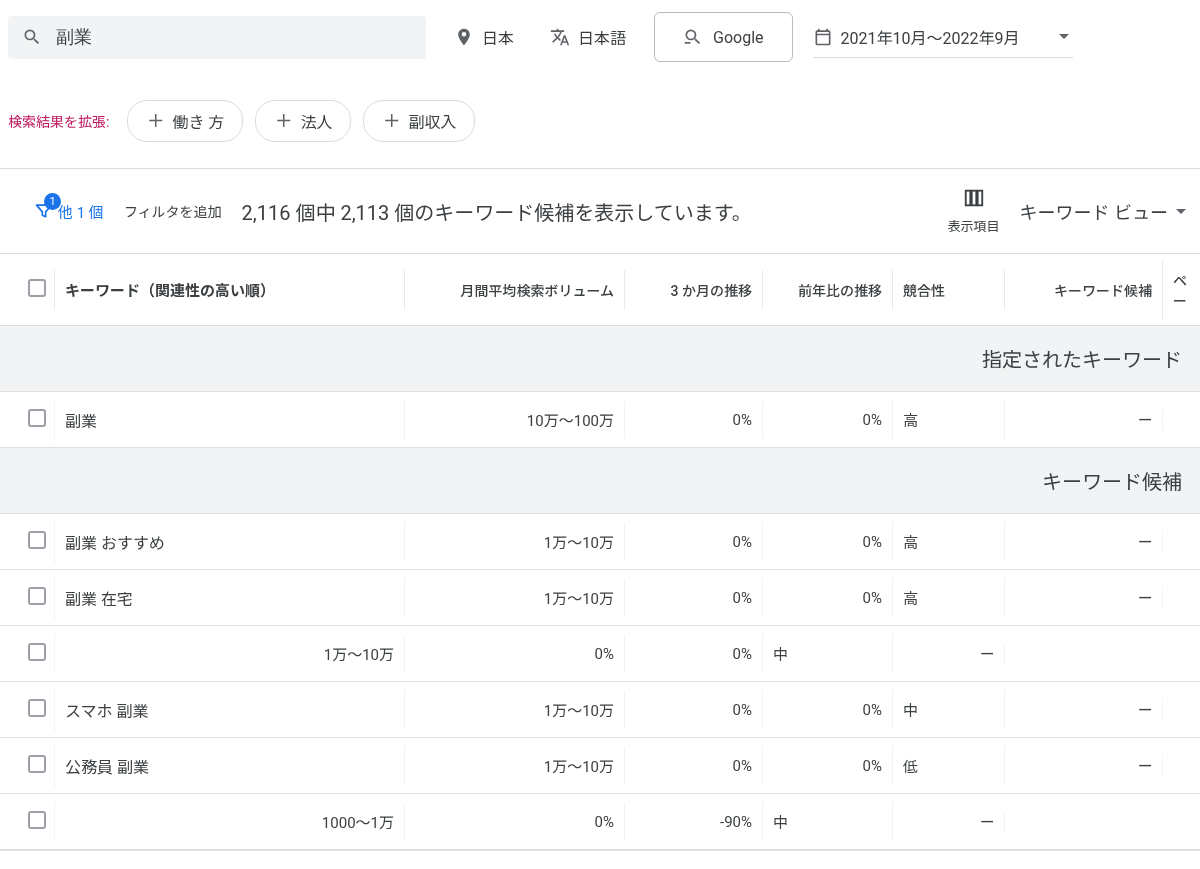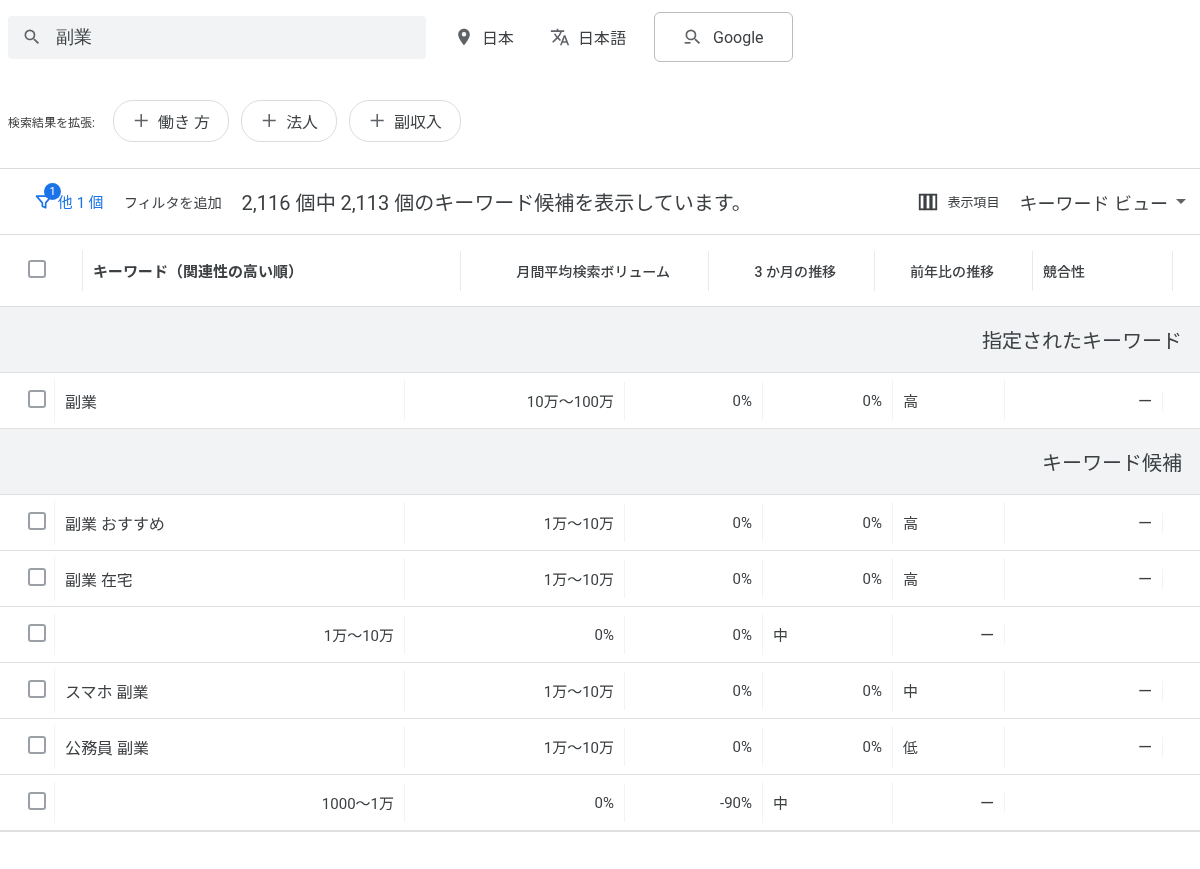--- a/index.html
+++ b/index.html
@@ -63,21 +63,21 @@
     width:0;height:0;border-left:5px solid transparent;border-right:5px solid transparent;border-top:5px solid #5f6368;
   }
 
   .expand-row {
     display: flex;
     align-items: center;
     padding: 26px 8px 26px 8px;
     gap: 12px;
     border-bottom: 1px solid #dadce0;
   }
-  .expand-row .label { font-size: 12px; color:#404040; margin-right:6px;}
+  .expand-row .label { font-size: 14px; color:#be185d; margin-right:6px;}
   .pill {
     display: inline-flex;
     align-items: center;
     gap: 8px;
     border: 1px solid #dadce0;
     border-radius: 20px;
     padding: 8px 18px;
     font-size: 16px;
     color:#3c4043;
     background:#fff;
@@ -99,34 +99,33 @@
     background:#1a73e8;
     color:#fff;
     font-size:11px;
     width:17px;height:17px;border-radius:50%;
     display:flex;align-items:center;justify-content:center;
   }
   .filter-link { color:#1a73e8; font-size:15px; }
   .add-filter { font-size:14px; color:#3c4043;}
   .summary { font-size:20px; color:#3c4043; }
   .tool-spacer{flex:1;}
-  .columns-btn { display:flex; flex-direction:row; align-items:center; gap:7px; cursor:pointer; }
+  .columns-btn { display:flex; flex-direction:column; align-items:center; gap:7px; cursor:pointer; }
   .columns-btn .lbl{font-size:13px;color:#3c4043;}
   .view-select{display:flex;align-items:center;gap:8px;font-size:18px;cursor:pointer;}
 
   .table { width:100%; border-bottom:1px solid #e0e0e0;}
   .thead, .trow {
     display:grid;
     grid-template-columns: 54px 350px 220px 138px 130px 112px 158px 1fr;
     align-items:center;
   }
   .thead {
     border-bottom: 1px solid #dadce0;
     min-height: 72px;
-    gap: 28px;
   }
   .th {
     font-size: 14px;
     color:#3c4043;
     font-weight:500;
     padding: 10px 10px;
     border-left:1px solid #e8eaed;
   }
   .th.first{border-left:none;}
   .th.kw{font-weight:700; font-size:15px;}
@@ -185,20 +184,28 @@
   </div>
 
   <div class="network-chip">
     <svg class="icon-svg" viewBox="0 0 24 24">
         <path d="M15.5 14h-.79l-.28-.27A6.471 6.471 0 0016 9.5 6.5 6.5 0 109.5 16c1.61 0 3.09-.59 4.23-1.57l.27.28v.79l5 4.99L20.49 19l-4.99-5zm-6 0C7.01 14 5 11.99 5 9.5S7.01 5 9.5 5 14 7.01 14 9.5 11.99 14 9.5 14z"></path>
         <rect x="2" y="18" width="7" height="2"></rect>
       </svg>
     <span>Google</span>
   </div>
 
+  <div class="date-range">
+    <svg class="icon-svg" viewBox="0 0 24 24">
+        <path d="M19 4h-1V2h-2v2H8V2H6v2H5a2 2 0 00-2 2v14a2 2 0 002 2h14a2 2 0 002-2V6a2 2 0 00-2-2zm0 16H5V10h14v10zM5 8V6h14v2H5z"></path>
+      </svg>
+    <span>2021年10月～2022年9月</span>
+    <span style="width:24px"></span>
+    <span class="arrow-down"></span>
+  </div>
 </div>
 
 <div class="expand-row">
   <span class="label">検索結果を拡張:</span>
   <span class="pill">
       <span class="plus">＋</span>
       <span>働き 方</span>
     </span>
   <span class="pill">
       <span class="plus">＋</span>

